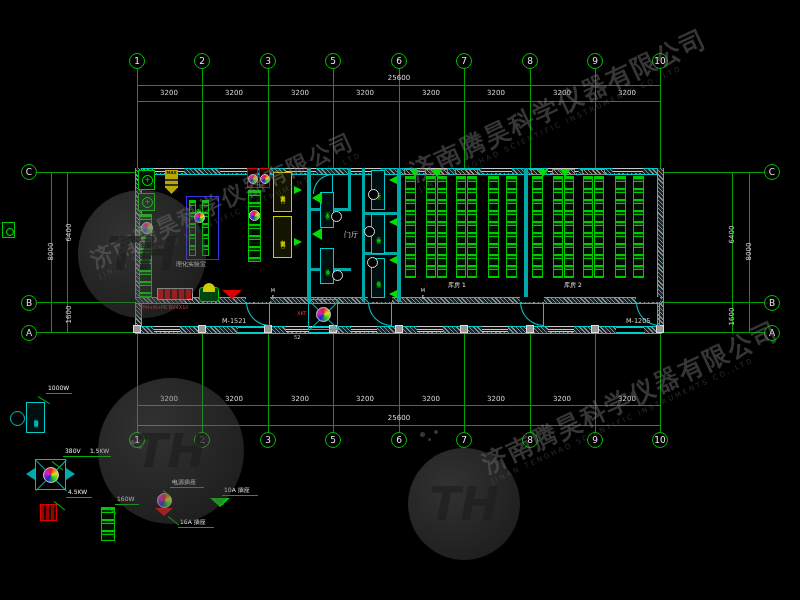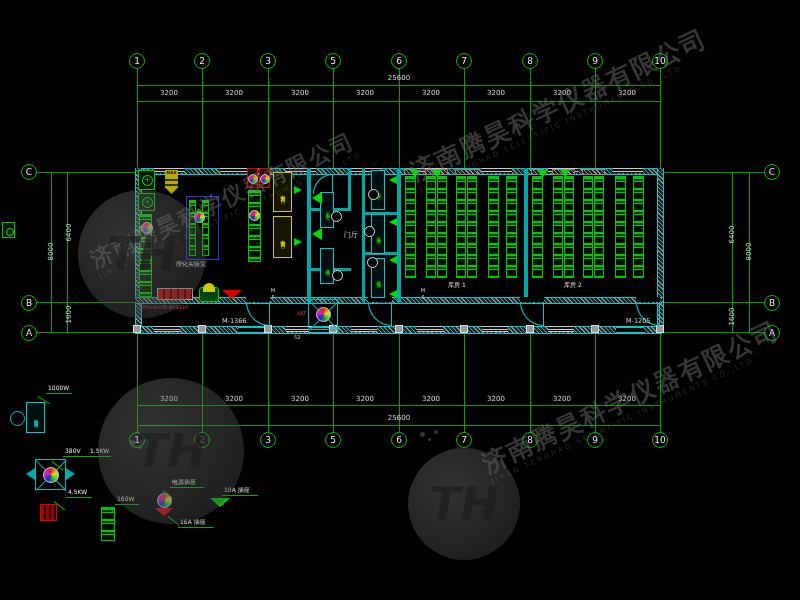--- a/index.html
+++ b/index.html
@@ -394,21 +394,21 @@
   <div class="rack" style="left:594px;top:176px;width:10px;height:102px;"></div>
   <div class="rack" style="left:615px;top:176px;width:11px;height:102px;"></div>
   <div class="rack" style="left:633px;top:176px;width:11px;height:102px;"></div>
   <div class="cap" style="left:531px;top:169px;width:13px;"></div>
   <div class="cap" style="left:552px;top:169px;width:23px;"></div>
   <div class="cap" style="left:582px;top:169px;width:23px;"></div>
   <div class="wd" style="left:538px;top:170px;"></div>
   <div class="wd" style="left:560px;top:170px;"></div>
   <div class="t lbl6" style="left:564px;top:282px;">库房 2</div>
 
-  <div class="t" style="left:222px;top:318px;font-size:6.5px;">M-1366</div>
+  <div class="t" style="left:222px;top:318px;font-size:6.5px;">M-1521</div>
   <div class="t" style="left:626px;top:318px;font-size:6.5px;">M-1205</div>
 
   <div class="gbox" style="left:2px;top:222px;width:13px;height:16px;">
     <div style="position:absolute;left:3px;top:5px;width:6px;height:6px;border:1px solid #0e0;border-radius:50%;"></div>
   </div>
 
   <div class="wcirc" style="left:10px;top:411px;width:13px;height:13px;border-color:#0cc;"></div>
   <div class="cybox" style="left:26px;top:402px;width:19px;height:31px;">
     <span class="vt" style="color:#0dd;">电热恒温箱</span>
   </div>

